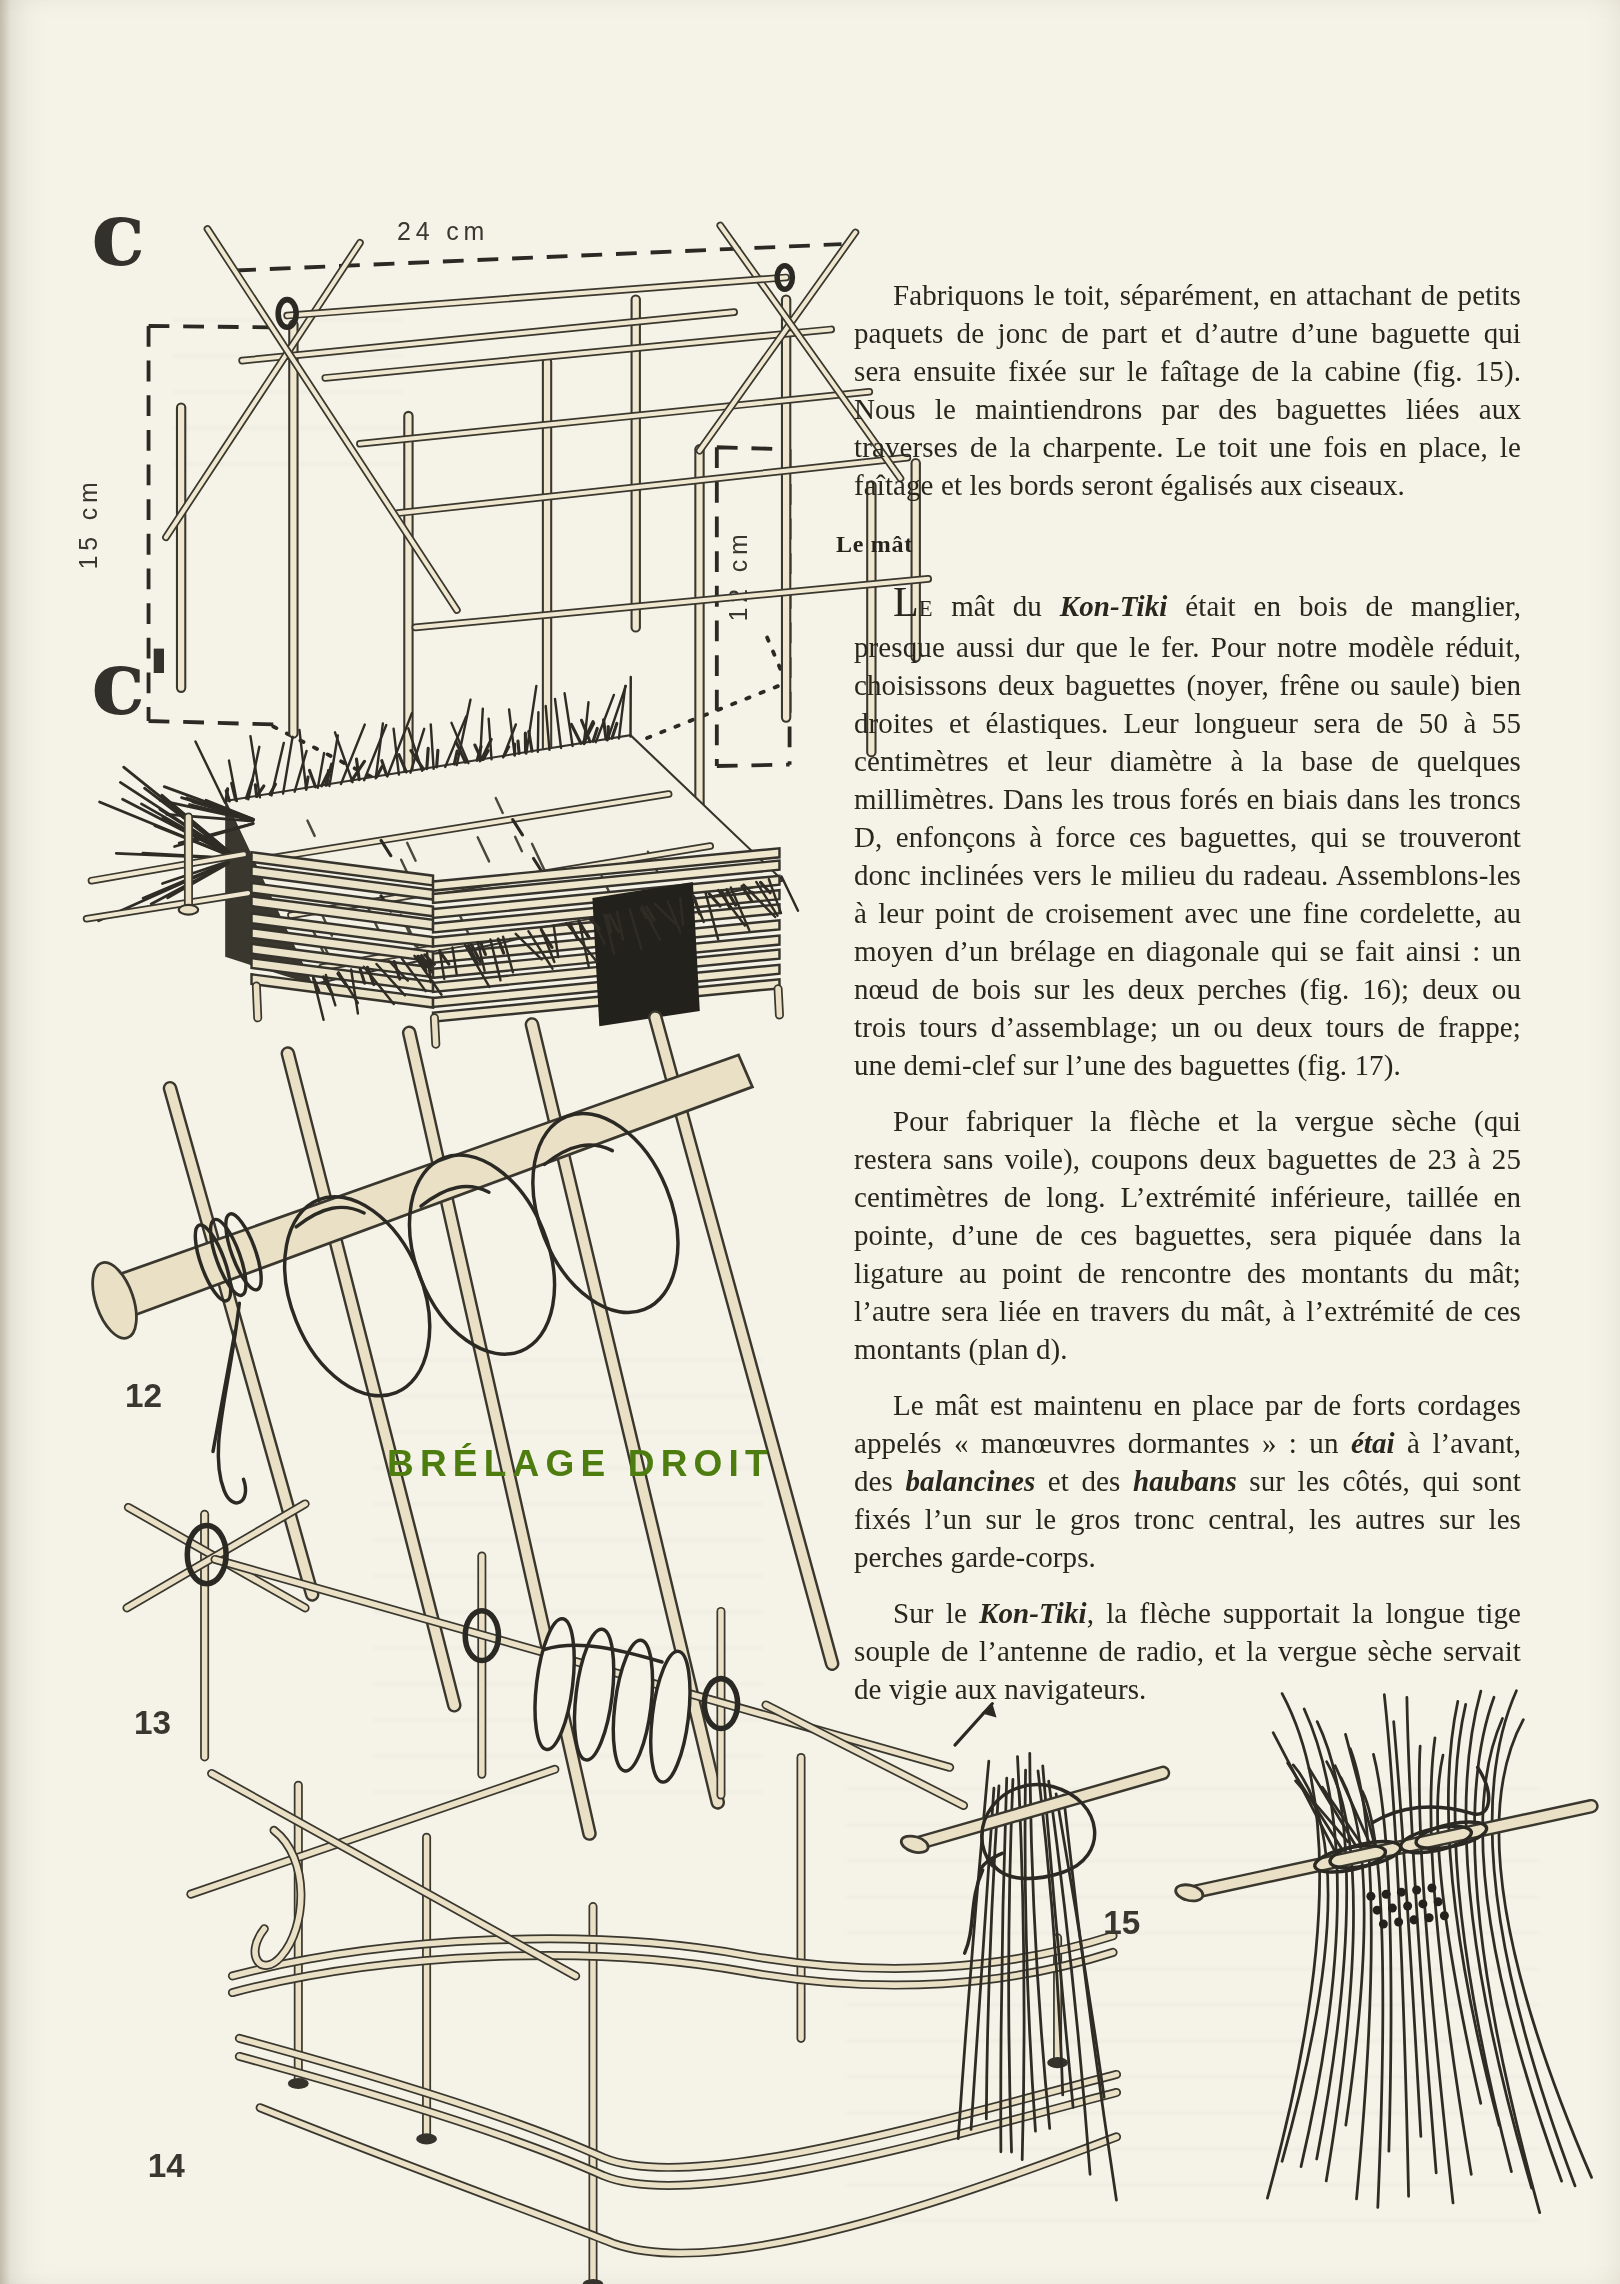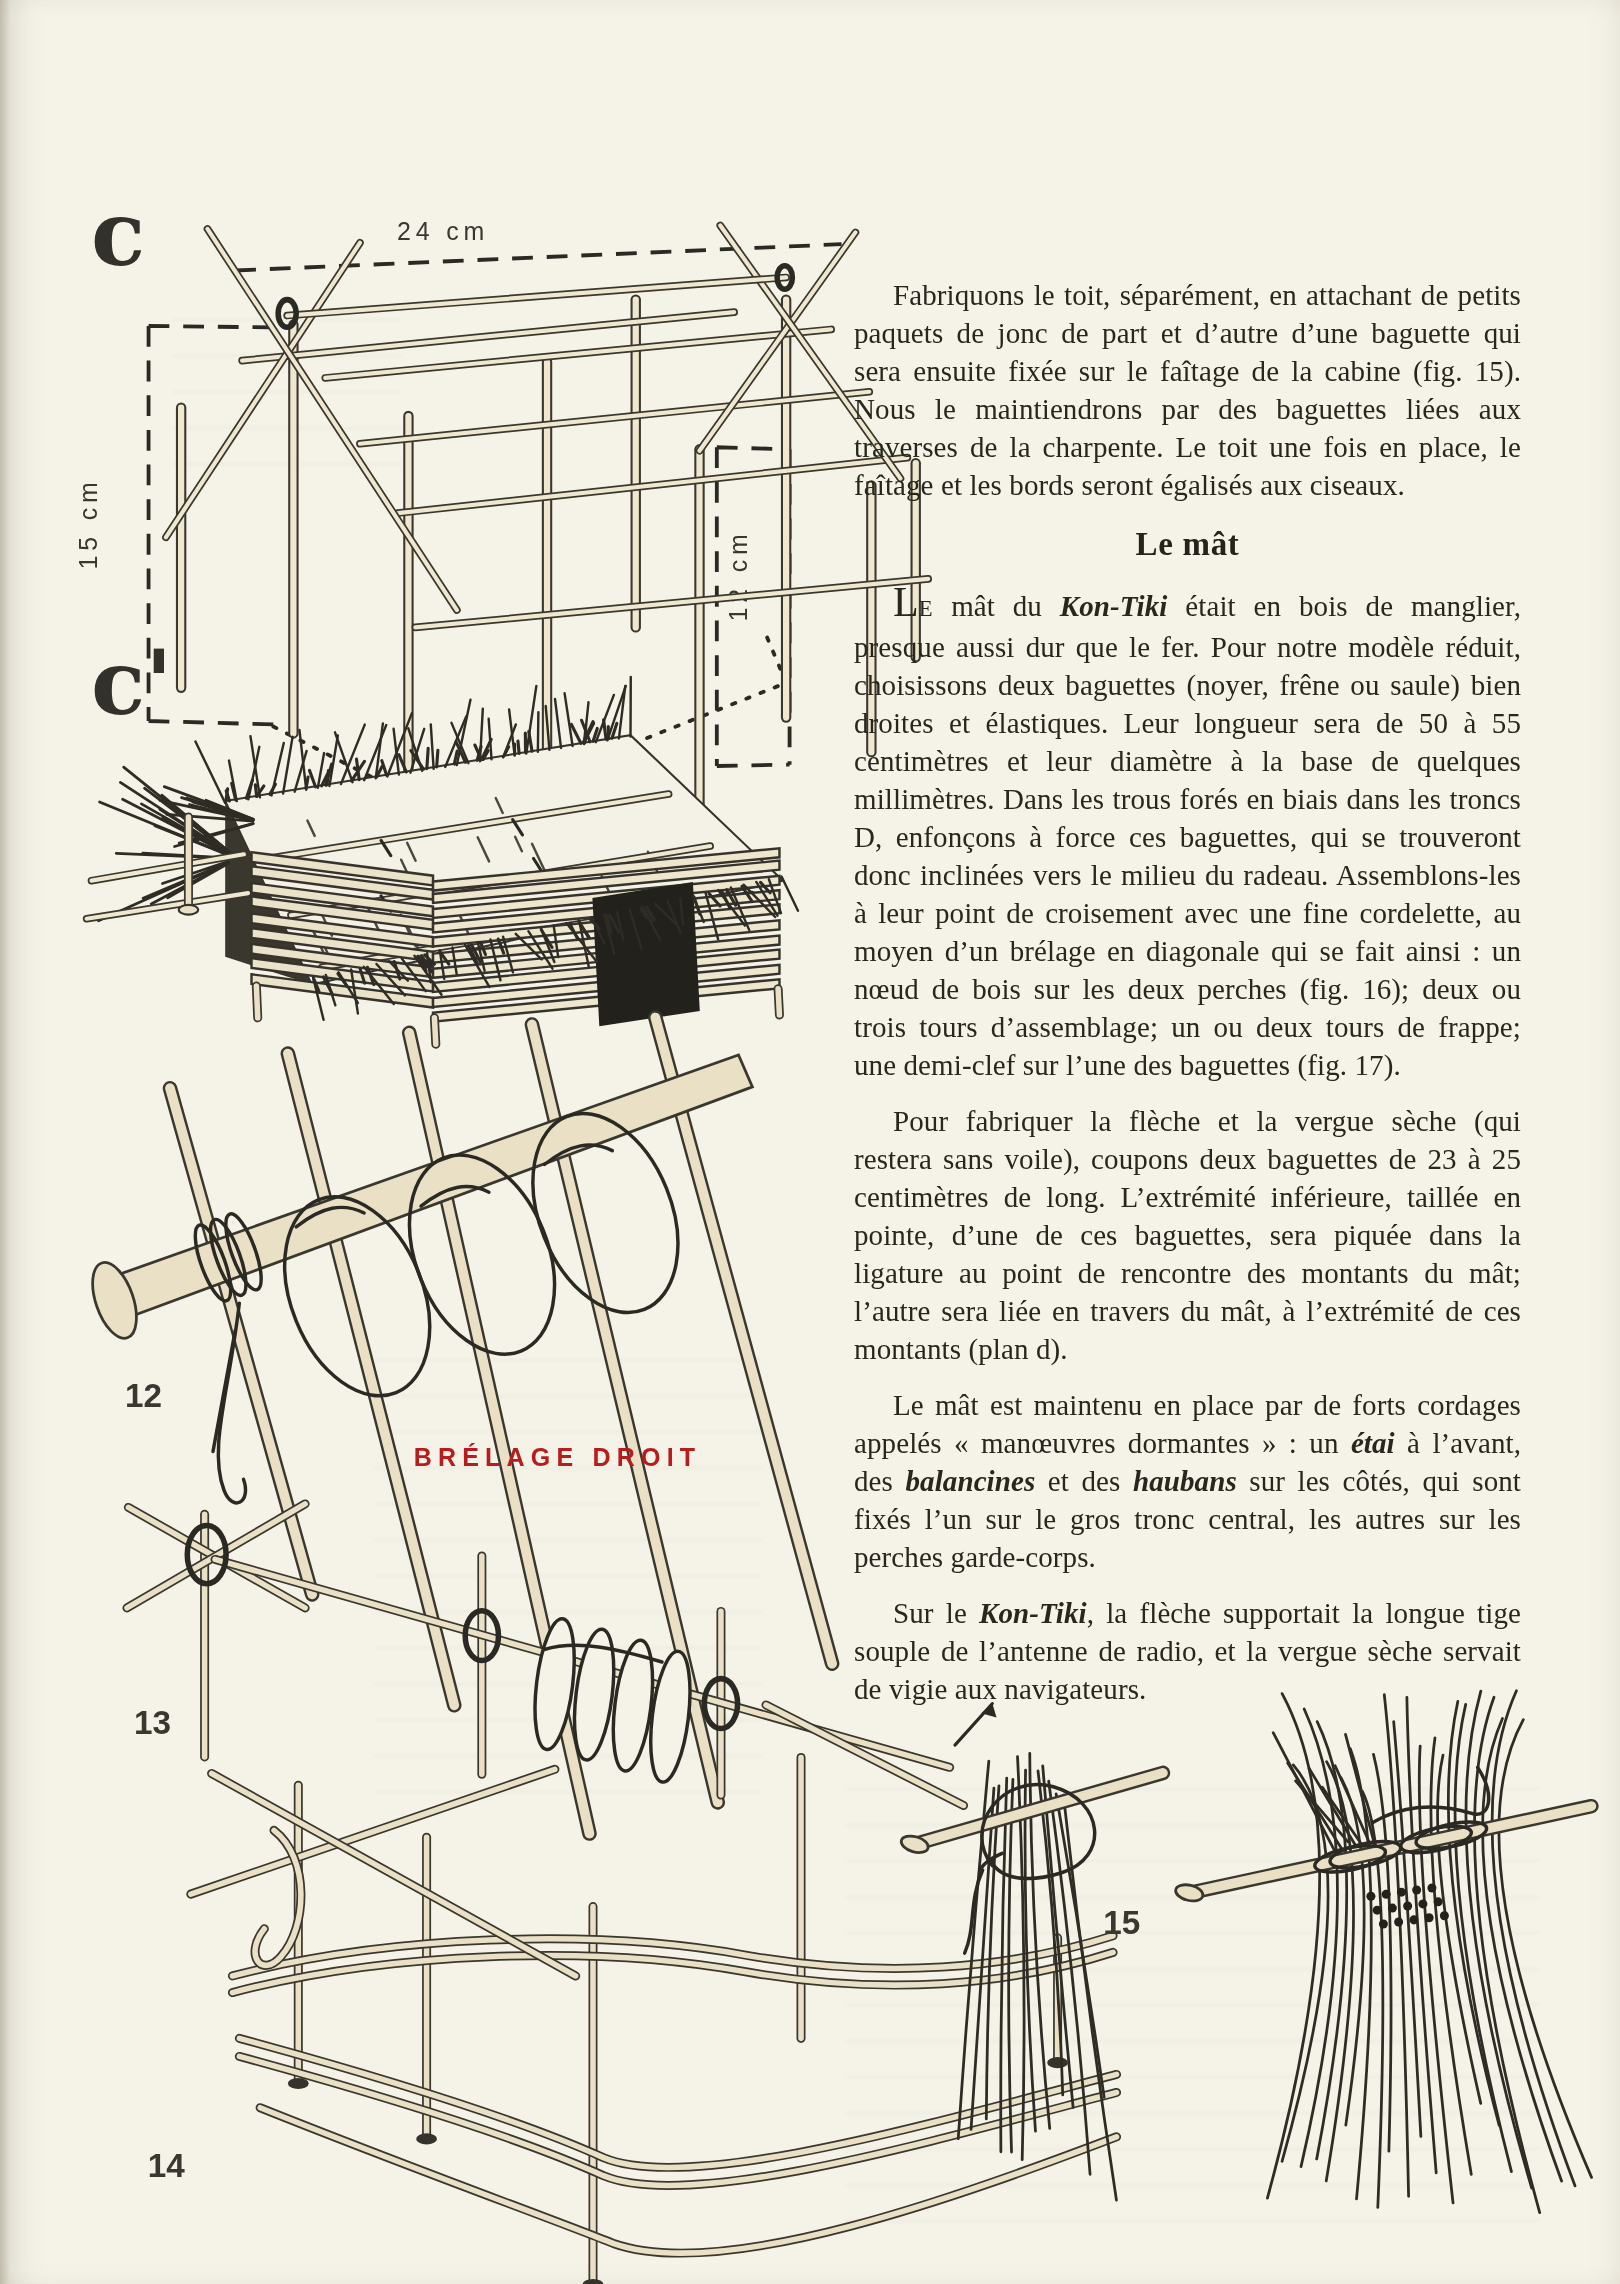--- a/index.html
+++ b/index.html
@@ -12,29 +12,29 @@
   
   .ghost{position:absolute;background:repeating-linear-gradient(180deg,rgba(110,100,78,.06) 0 2.1px,rgba(110,100,78,0) 2.1px 36px);
          filter:blur(1.4px);pointer-events:none;}
   
   .figletter{position:absolute;font-family:"DejaVu Serif",serif;font-weight:bold;
              color:#33312b;line-height:1;}
   
   .column{position:absolute;left:836px;top:258px;width:703px;color:#29261e;
           font-size:29px;line-height:38px;text-align:justify;letter-spacing:0.1px;}
   .column p{margin:18px;text-indent:39px;}
-  .column h2{font-size:33px;font-weight:bold;text-align:center;margin:21px 0 14px 0;
+  .column h2{font-size:24px;font-weight:bold;text-align:left;margin:21px 0 14px 0;
              letter-spacing:0.7px;color:#26231b;}
   .it{font-style:italic;font-weight:bold;}
   .lead{font-size:1.45em;line-height:1;}
   .sc{font-size:.78em;letter-spacing:0.7px;}
   
   .caption{position:absolute;left:387px;top:1443px;width:341px;text-align:center;
-           font-family:"Liberation Sans",sans-serif;font-weight:bold;font-size:25px;
-           letter-spacing:6.2px;color:#b91c1c;white-space:nowrap;}
+           font-family:"Liberation Sans",sans-serif;font-weight:bold;font-size:37px;
+           letter-spacing:6.2px;color:#4d7c0f;white-space:nowrap;}
   svg{position:absolute;overflow:visible;}
   .stk2 {stroke:#3a372e;stroke-width:13;fill:none;stroke-linecap:round;}
   .stki2{stroke:#e9e0c6;stroke-width:8;fill:none;stroke-linecap:round;}
   .stk3 {stroke:#3a372e;stroke-width:15;fill:none;stroke-linecap:round;}
   .stki3{stroke:#efe7cf;stroke-width:9;fill:none;stroke-linecap:round;}
   .stk4 {stroke:#3a372e;stroke-width:11;fill:none;stroke-linecap:round;}
   .stki4{stroke:#efe7cf;stroke-width:6;fill:none;stroke-linecap:round;}
   .stk5 {stroke:#3a372e;stroke-width:21;fill:none;stroke-linecap:round;}
   .stki5{stroke:#e9e0c6;stroke-width:14;fill:none;stroke-linecap:round;}
   .rope{stroke:#2b2923;stroke-width:5;fill:none;stroke-linecap:round;}

